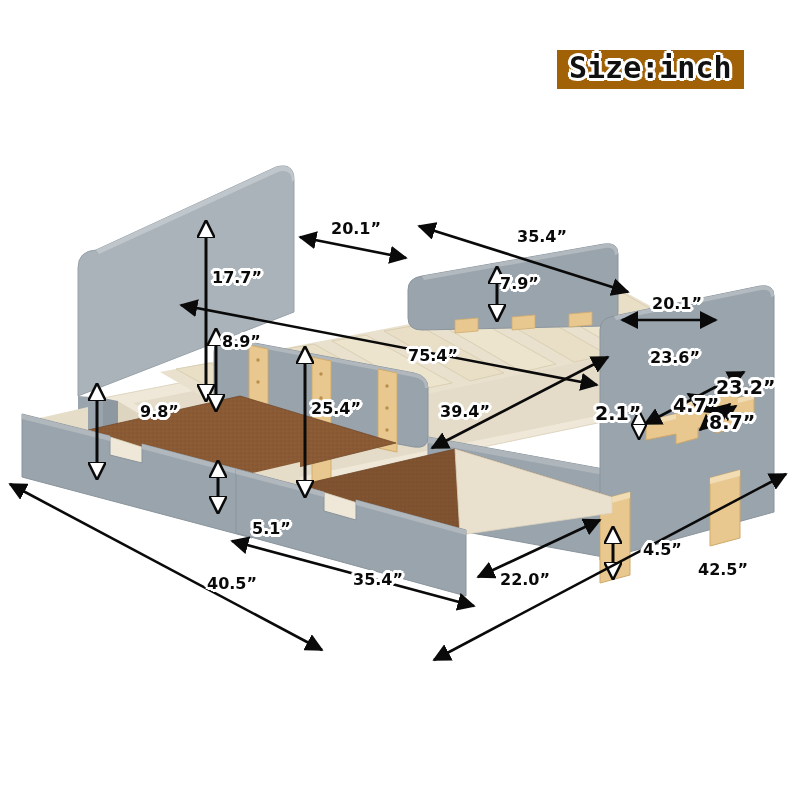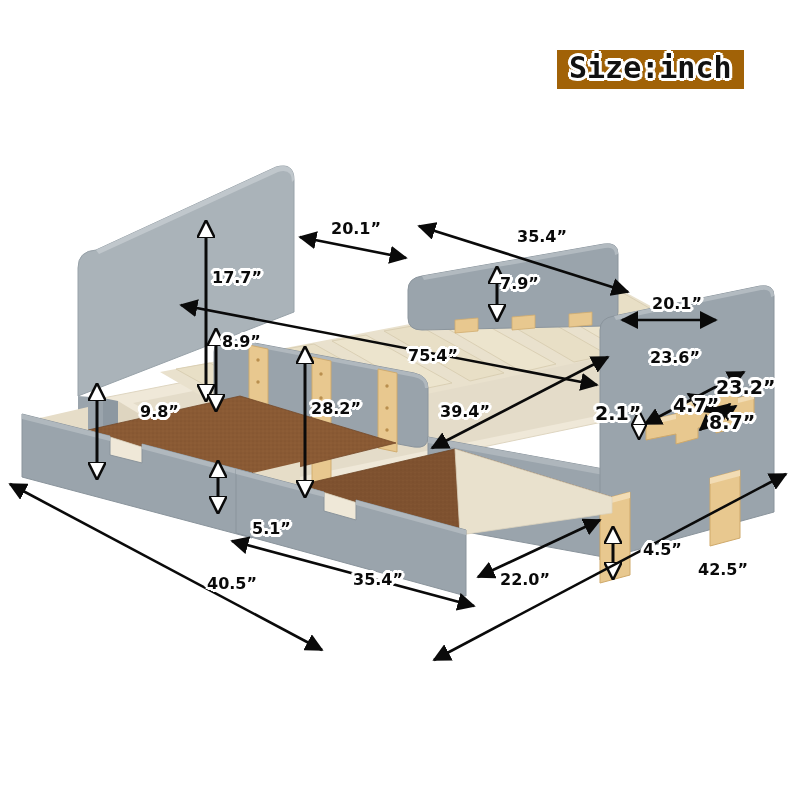--- a/index.html
+++ b/index.html
@@ -339,21 +339,21 @@
   <div class="size-badge" style="left:557px; top:30px;">
     <span class="size-badge-text">Size:inch</span>
   </div>
 
   <div class="dim" style="left:212px; top:270px;text-align:center;">17.7”</div>
 
   <div class="dim" style="left:104px; top:404px;margin-left:36px;">9.8”</div>
 
   <div class="dim" style="left:222px; top:334px;">8.9”</div>
 
-  <div class="dim" style="left:311px; top:401px;">28.2”</div>
+  <div class="dim" style="left:311px; top:401px;">25.4”</div>
 
   <div class="dim" style="left:331px; top:221px;">20.1”</div>
 
   <div class="dim" style="left:517px; top:229px;">35.4”</div>
 
   <div class="dim" style="left:500px; top:276px;">7.9”</div>
 
   <div class="dim" style="left:652px; top:296px;">20.1”</div>
 
   <div class="dim" style="left:408px; top:348px;">75.4”</div>

